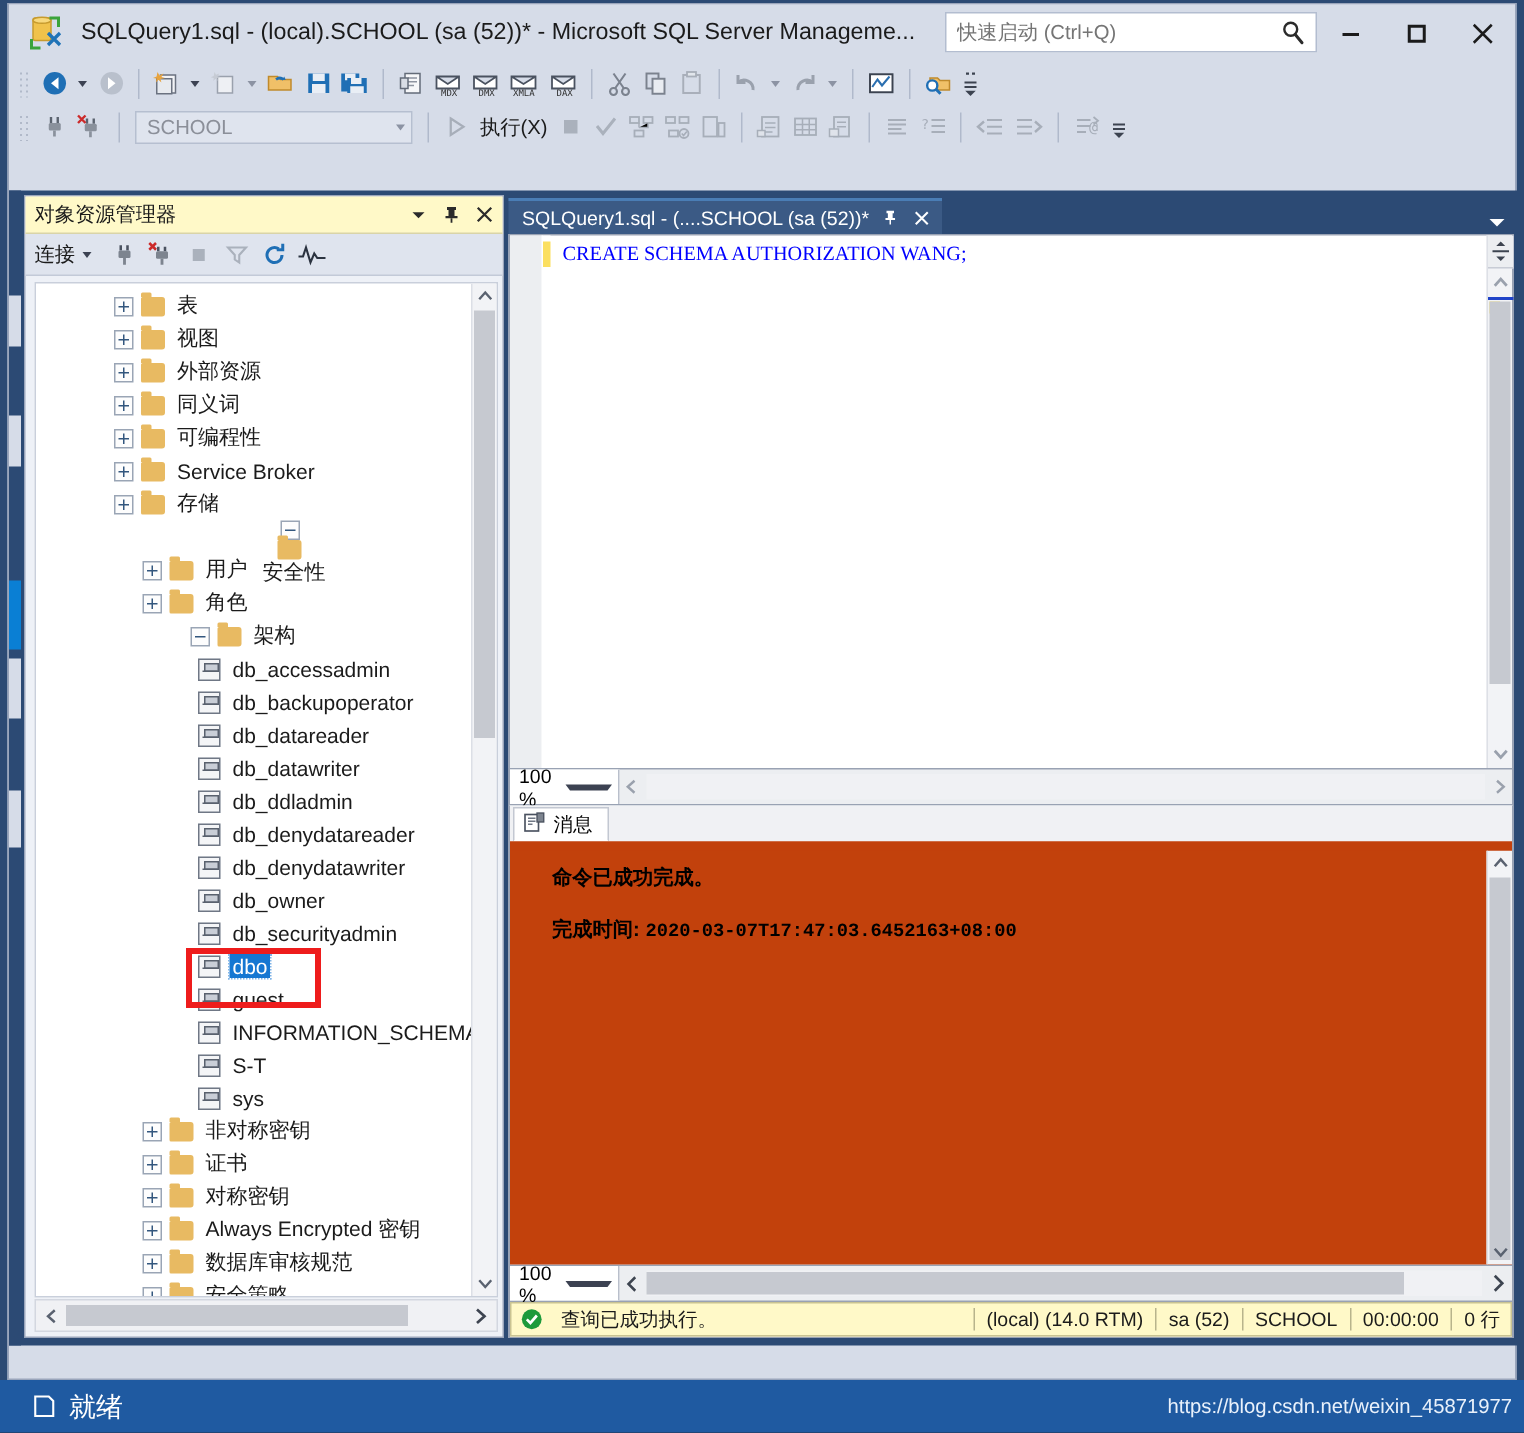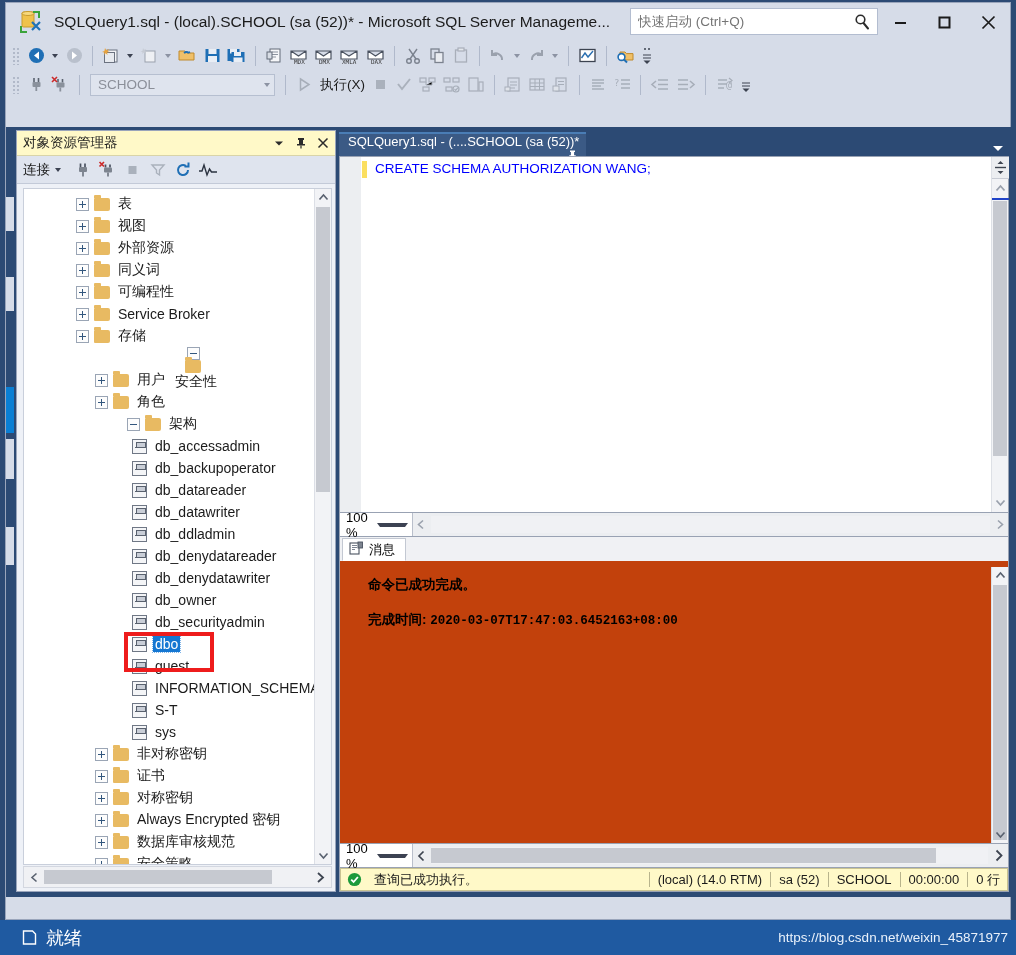--- a/index.html
+++ b/index.html
@@ -333,25 +333,24 @@
   .tabrow {
     height: 26px;
     background: #2c4a74;
     display: flex; align-items: flex-end;
     position: relative;
   }
   .doctab {
     height: 24px;
     background: #3b5a85;
     color: #fff;
-    display: flex; align-items: flex-end;
+    display: flex; align-items: center;
     padding: 0 7px 0 9px;
     font-size: 13px;
     border-top: 2px solid #4a7db5;
-    flex-direction: column;
   }
   .doctab .pin, .doctab .x {
     margin-left: 7px;
     display: flex; align-items: center; justify-content: center;
     width: 14px; height: 16px;
   }
   .tabrow-caret {
     position: absolute; right: 6px; bottom: 5px;
     width: 0; height: 0;
     border-left: 5px solid transparent;
@@ -374,21 +373,21 @@
   .changebar {
     width: 5px; background: #fff; flex: none;
     position: relative;
   }
   .changebar .mark {
     position: absolute; left: 0; top: 4px;
     width: 5px; height: 17px; background: #fbdf60;
   }
   .codelines {
     flex: 1; padding-top: 4px; padding-left: 8px;
-    font-family: Liberation Sans, sans-serif;
+    font-family: Liberation Serif, serif;
     font-size: 13.5px;
     color: #000;
   }
   .kw { color: #0000ff; }
   .ed-vscroll {
     width: 17px; flex: none;
     background: #f2f3f6;
     border-left: 1px solid #dde0e6;
     position: relative;
   }

